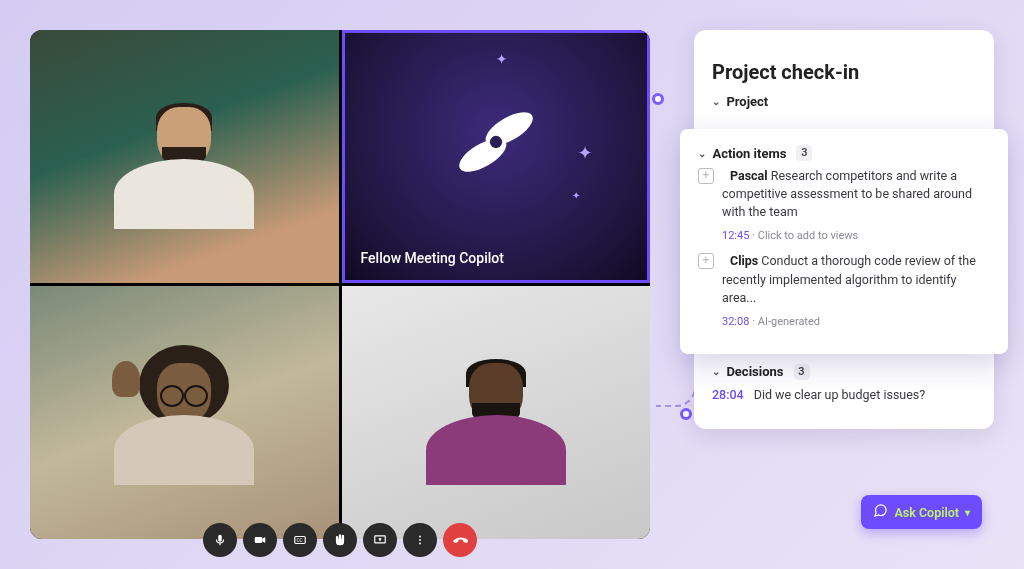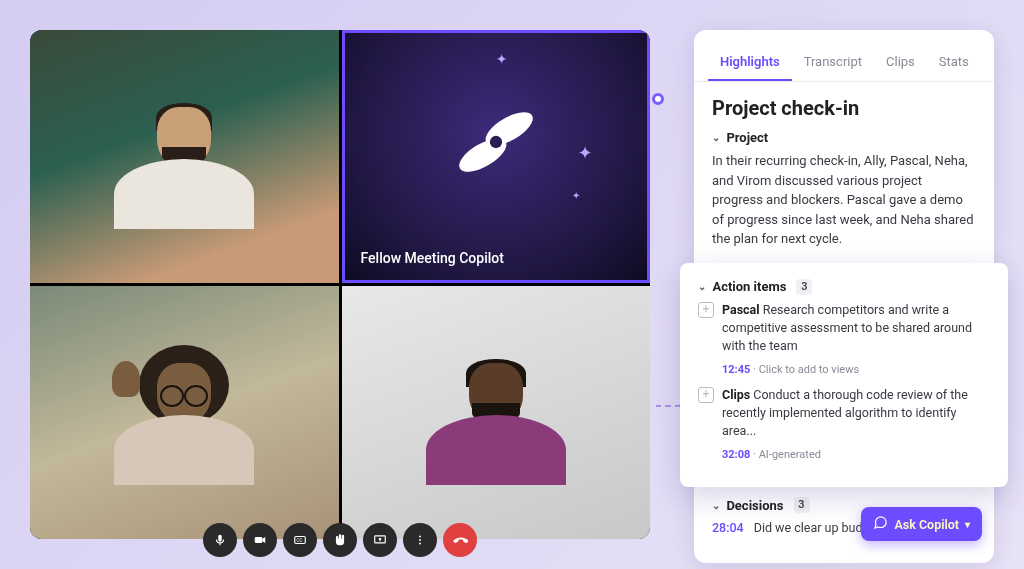--- a/index.html
+++ b/index.html
@@ -128,33 +128,33 @@
     width: 328px;
     background:#fff; border-radius:8px;
     box-shadow: 0 10px 30px rgba(40,20,120,0.18);
     padding: 16px 18px;
     margin-top: 4px;
     z-index: 3;
   }
   .count-badge { display:inline-block; min-width:16px; height:16px; border-radius:4px; background:#f0f0f4; color:#444; font-size:11px; line-height:16px; text-align:center; font-weight:600; margin-left:4px;}
   .ai-item { display:flex; gap:8px; margin-bottom:8px; font-size:12.5px; color:#3a3a44; line-height:1.45;}
   .plus-box { flex:none; width:16px; height:16px; border:1.4px solid #bbb; border-radius:3px; color:#bbb; font-size:12px; line-height:12px; text-align:center; margin-top:1px; cursor:pointer;}
-  .ai-item strong { font-weight:700; color:#222; }
+  .ai-item strong { font-weight:700; color:#222;margin-left:8px; }
   .ai-meta { font-size:11px; color:#8a8a98; margin-left:24px; margin-bottom:10px; }
-  .ai-meta .ts { color:#6d4cff; font-weight:700; }
+  .ai-meta .ts { color:#6d4cff; font-weight:400; }
   .lower-panel {
     background:#fff; padding:0 18px 20px;
     box-shadow: 0 6px 24px rgba(40,20,80,0.12);
     border-radius: 0 0 12px 12px;
   }
   .dec-row { display:flex; gap:10px; font-size:12.5px; color:#3a3a44; margin:6px 0; line-height:1.4;}
   .dec-row .ts { color:#6d4cff; flex:none; font-weight:500;}
   .ask-btn {
-    position:absolute; bottom:28px; right:42px;
-    background:#6d4cff; color:#fef9c3; border-radius:8px;
+    position:absolute; bottom:40px; right:42px;
+    background:#6d4cff; color:#bef264; border-radius:8px;
     padding:8px 12px; font-size:12.5px; font-weight:600;
     display:flex; align-items:center; gap:6px; cursor:pointer;
     box-shadow:0 4px 12px rgba(109,76,255,0.4);
     z-index:10;
   }
 </style>
 </head>
 <body>
 
 <div class="left">
@@ -243,33 +243,26 @@
       </div>
   </div>
 </div>
 
 <div class="dashed-line"></div>
 <div class="connector-dot cd1"></div>
 <div class="connector-dot cd2"></div>
 
 <div class="right">
   <div class="panel">
-    <div class="tabs">
-      <div class="tab active">Highlights</div>
-      <div class="tab">Transcript</div>
-      <div class="tab">Clips</div>
-      <div class="tab">Stats</div>
-    </div>
     <div class="section-content">
       <div class="meeting-title">Project check-in</div>
       <div class="sect-head">
         <span class="chev">⌄</span>
         <span>Project</span>
       </div>
-      <div class="summary-text">In their recurring check-in, Ally, Pascal, Neha, and Virom discussed various project progress and blockers. Pascal gave a demo of progress since last week, and Neha shared the plan for next cycle.</div>
     </div>
 
     <div class="overflow-card">
       <div class="sect-head" style="margin-top:0">
         <span class="chev">⌄</span>
         <span>Action items</span>
         <span class="count-badge">3</span>
       </div>
       <div class="ai-item">
         <div class="plus-box">+</div>

